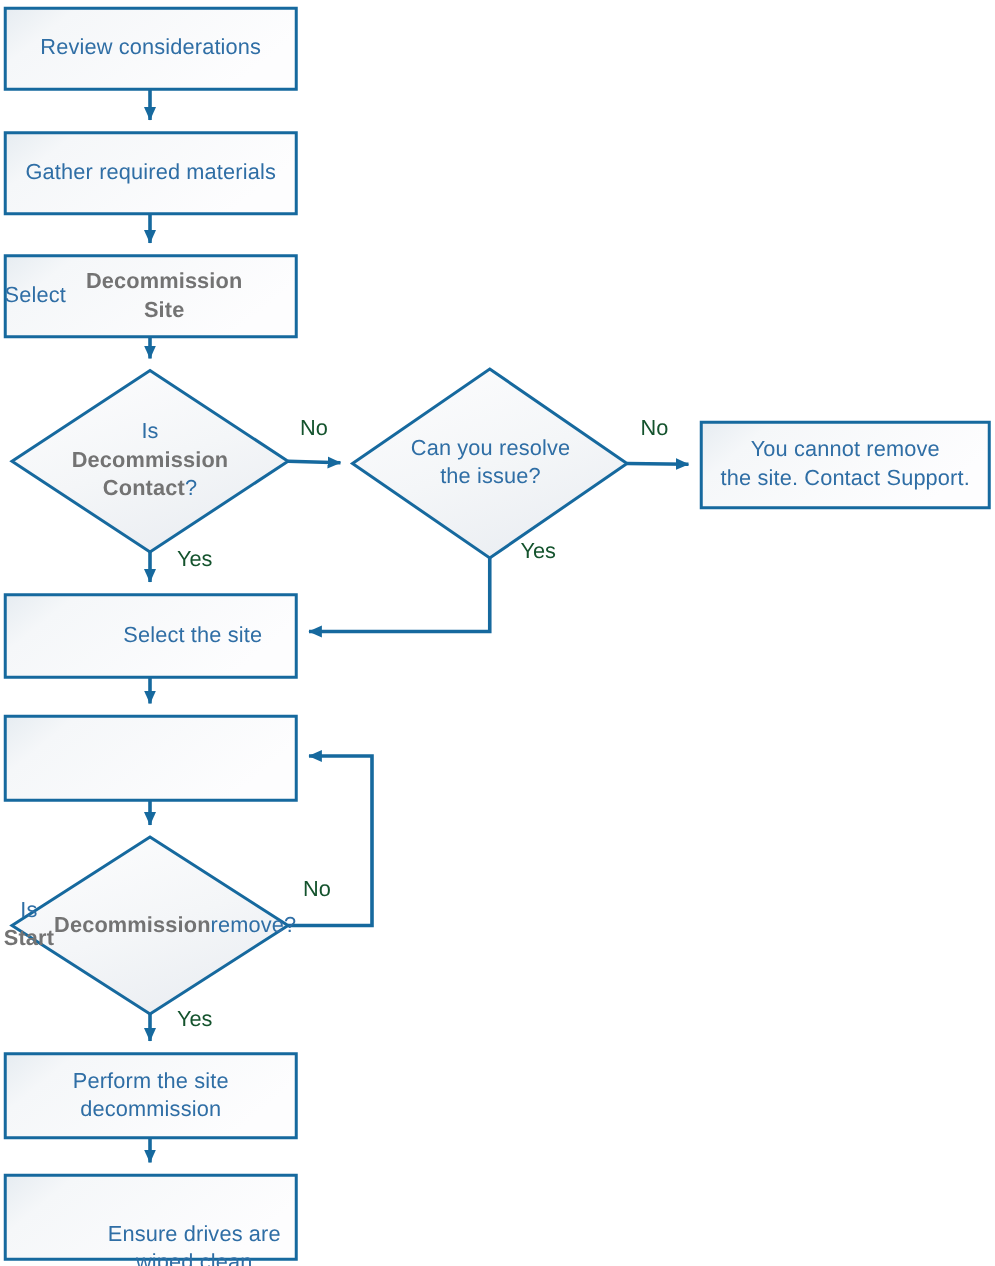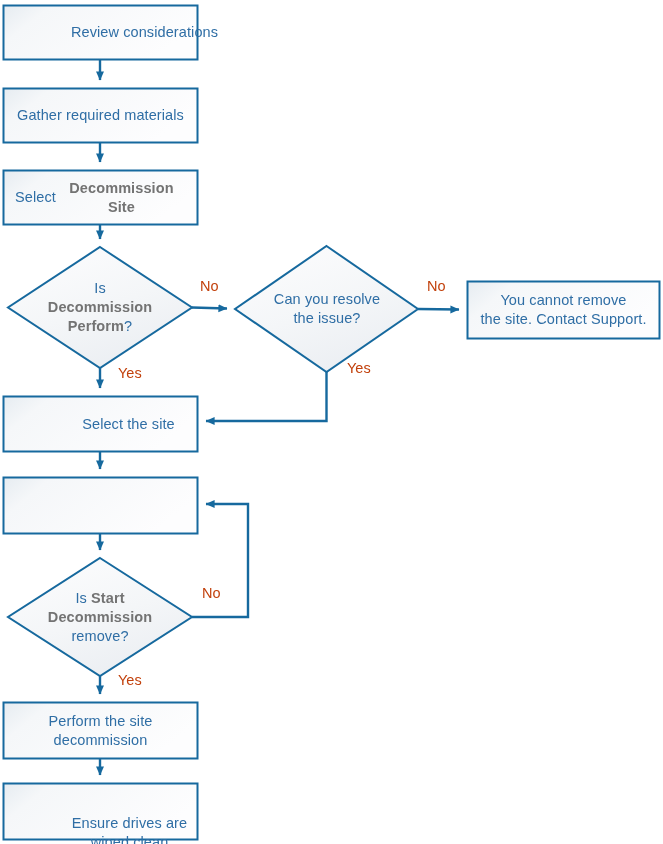--- a/index.html
+++ b/index.html
@@ -34,21 +34,21 @@
     letter-spacing: 0.1px;
     pointer-events: none;
     white-space: pre-line;
   }
   .node-label b {
     color: #737373;
     font-weight: bold;
   }
   .edge-label {
     position: absolute;
-    color: #c2410c;
+    color: #14532d;
     font-size: 14.5px;
     line-height: 16px;
     white-space: nowrap;
   }
 </style>
 </head>
 <body>
 
 <div id="canvas">
 
@@ -103,43 +103,43 @@
       <line x1="100" y1="534" x2="100" y2="550" marker-end="url(#arrow)"></line>
 
       <path d="M192,617 L248,617 L248,504 L206,504" marker-end="url(#arrow)"></path>
 
       <line x1="100" y1="676" x2="100" y2="694" marker-end="url(#arrow)"></line>
 
       <line x1="100" y1="759" x2="100" y2="775" marker-end="url(#arrow)"></line>
     </g>
   </svg>
 
-  <div class="node-label" style="left:3px; top:5px; width:195px; height:55px;padding-left:44px;">Review considerations</div>
+  <div class="node-label" style="left:3px; top:5px; width:195px; height:55px;">Review considerations</div>
 
   <div class="node-label" style="left:3px; top:88px; width:195px; height:55px;border-radius:17px;">Gather required materials</div>
 
-  <div class="node-label" style="left:3px; top:170px; width:172px; height:55px;margin-left:12px;">
+  <div class="node-label" style="left:3px; top:170px; width:172px; height:55px;">
     <span>Select </span><b>Decommission Site</b>
   </div>
 
   <div class="node-label" style="left:18px; top:247px; width:164px; height:121px; flex-direction:column;">
     <span>Is</span>
-    <span><b>Decommission</b><br><b>Perform</b><span>?</span></span>
+    <span><b>Decommission</b><br><b>Contact</b><span>?</span></span>
   </div>
 
   <div class="node-label" style="left:467px; top:281px; width:193px; height:58px;">You cannot remove
 the site. Contact Support.</div>
 
   <div class="node-label" style="left:245px; top:246px; width:164px; height:126px;">Can you resolve
 the issue?</div>
 
   <div class="node-label" style="left:3px; top:396px; width:195px; height:56px;margin-left:28px;">Select the site</div>
 
 
-  <div class="node-label" style="left:18px; top:558px; width:164px; height:118px; flex-direction:column;">
+  <div class="node-label" style="left:18px; top:558px; width:164px; height:118px; ">
     <span><span>Is </span><b>Start</b></span>
     <span><b>Decommission</b></span>
     <span>remove?</span>
   </div>
 
   <div class="node-label" style="left:3px; top:702px; width:195px; height:57px;border-radius:25px;">Perform the site
 decommission</div>
 
   <div class="node-label" style="left:3px; top:804px; width:181px; height:57px;margin-left:36px;">Ensure drives are
 wiped clean</div>

